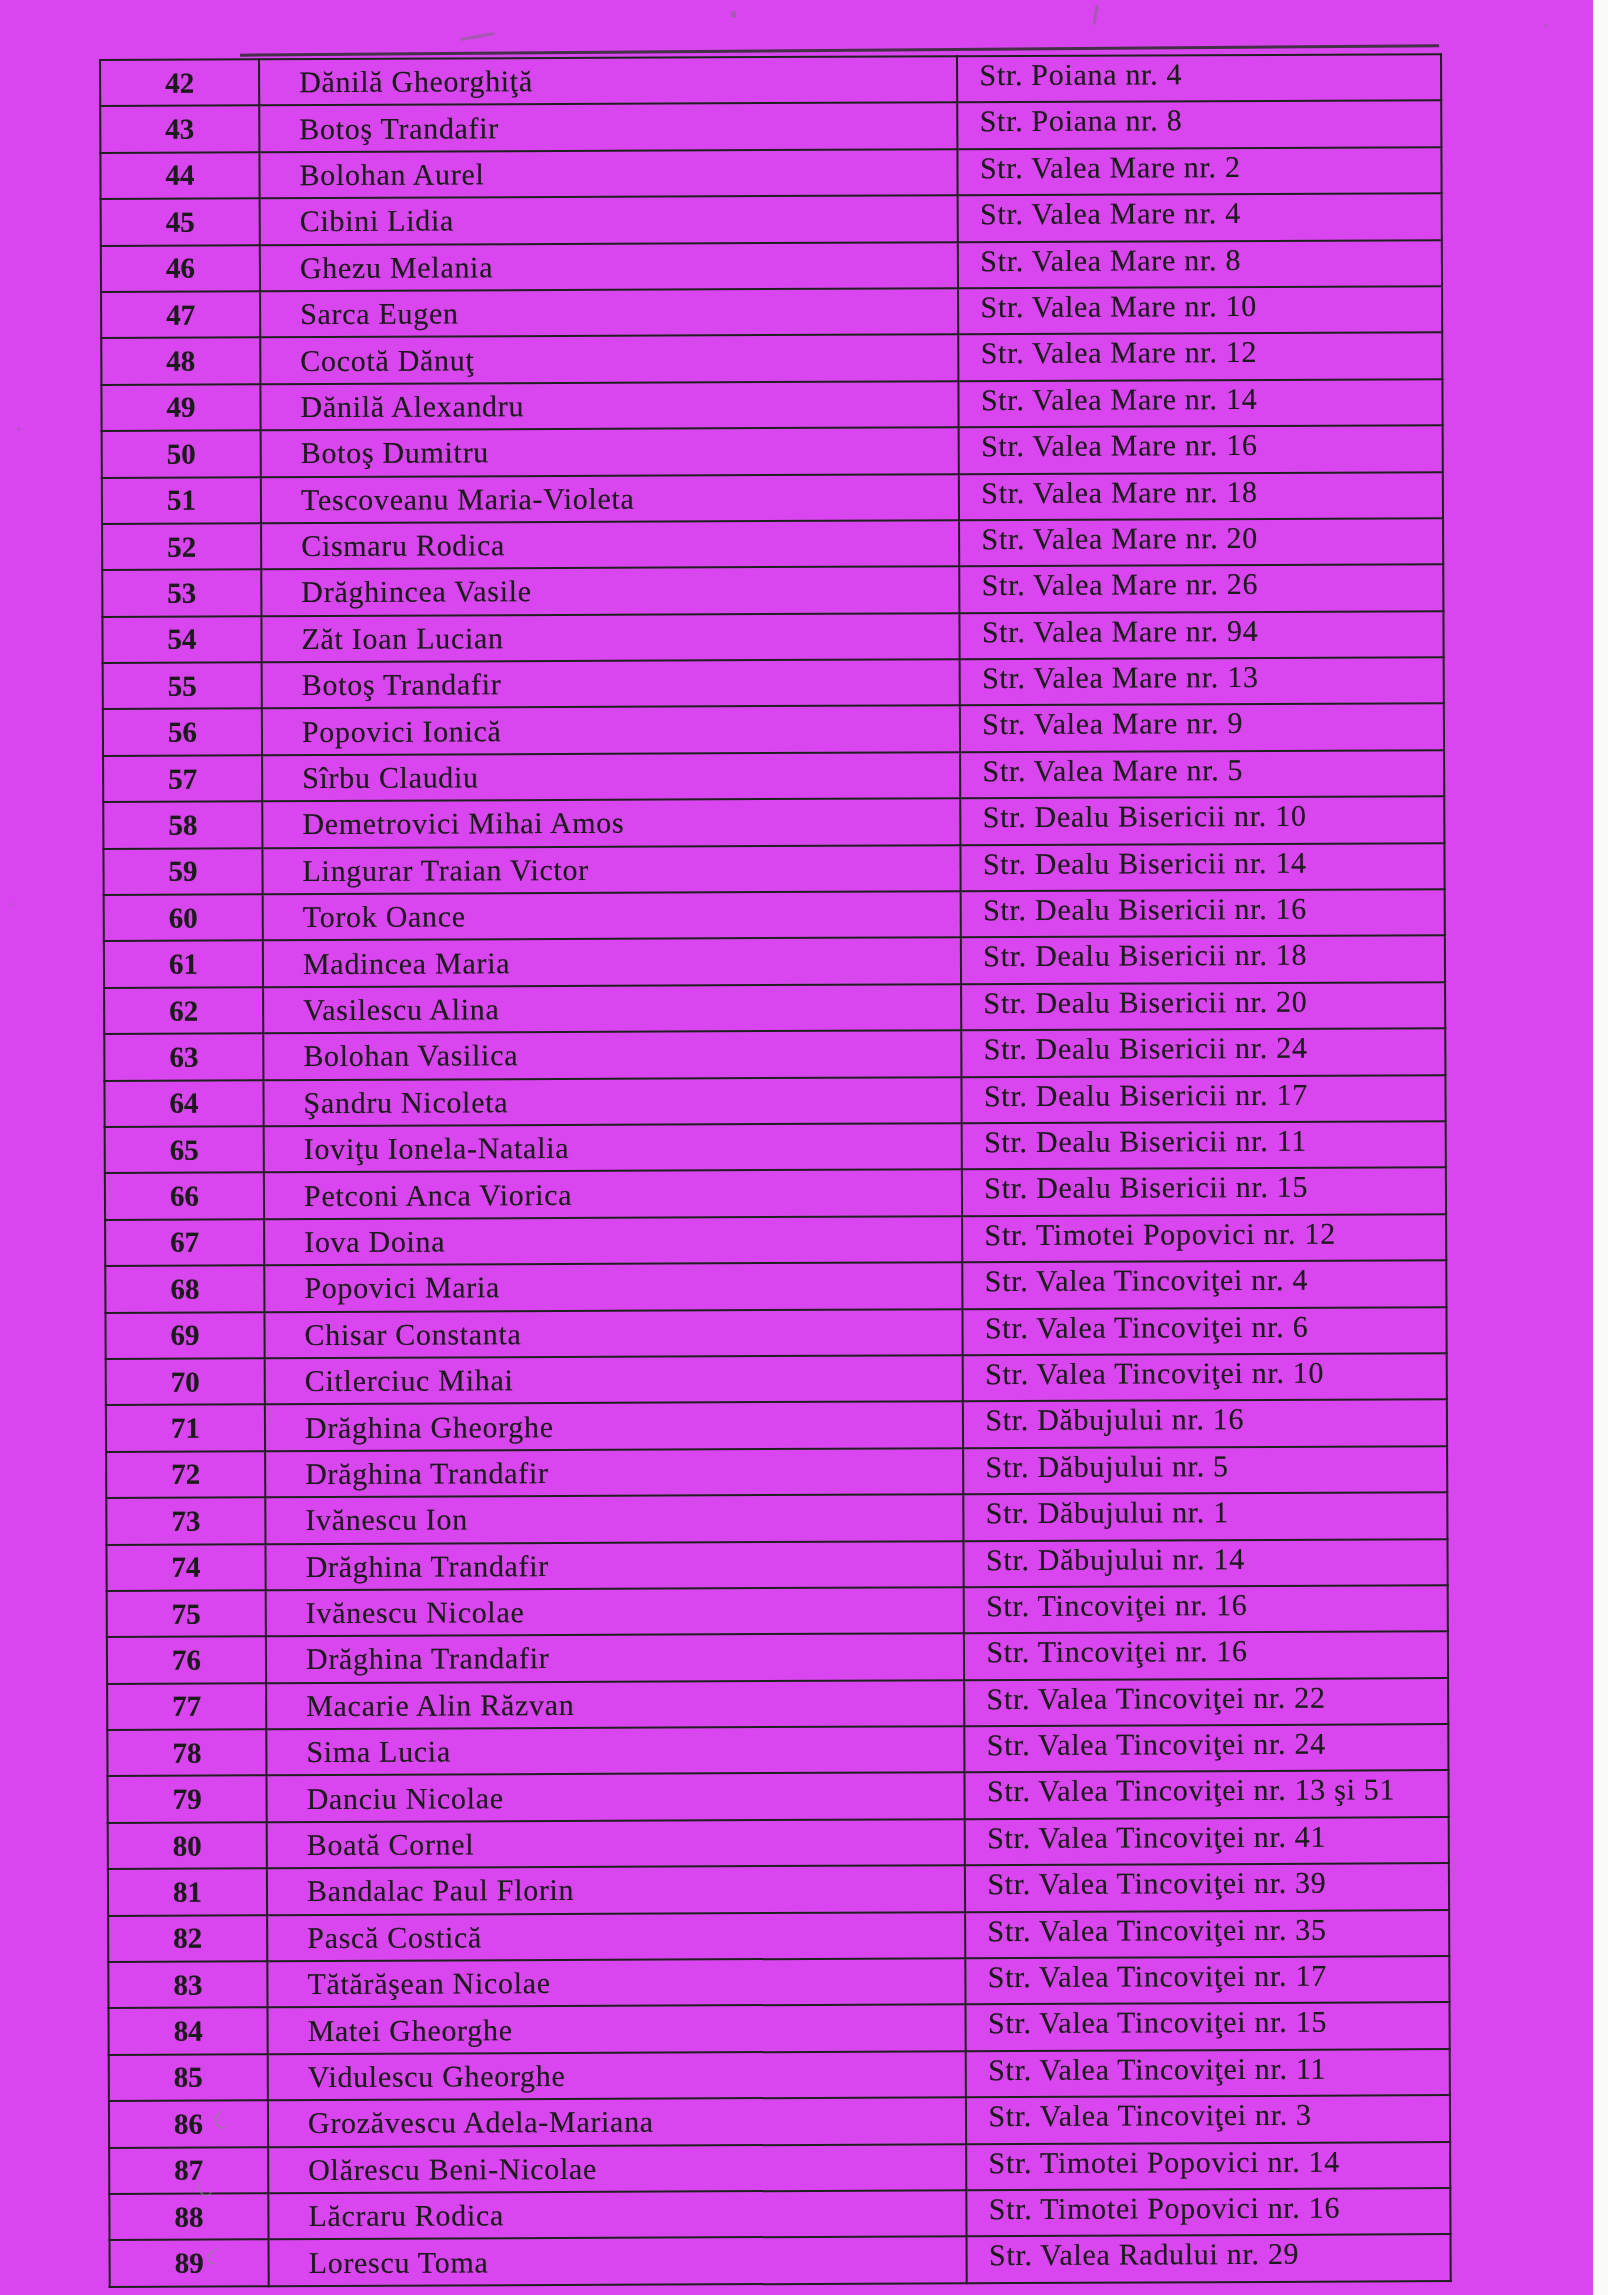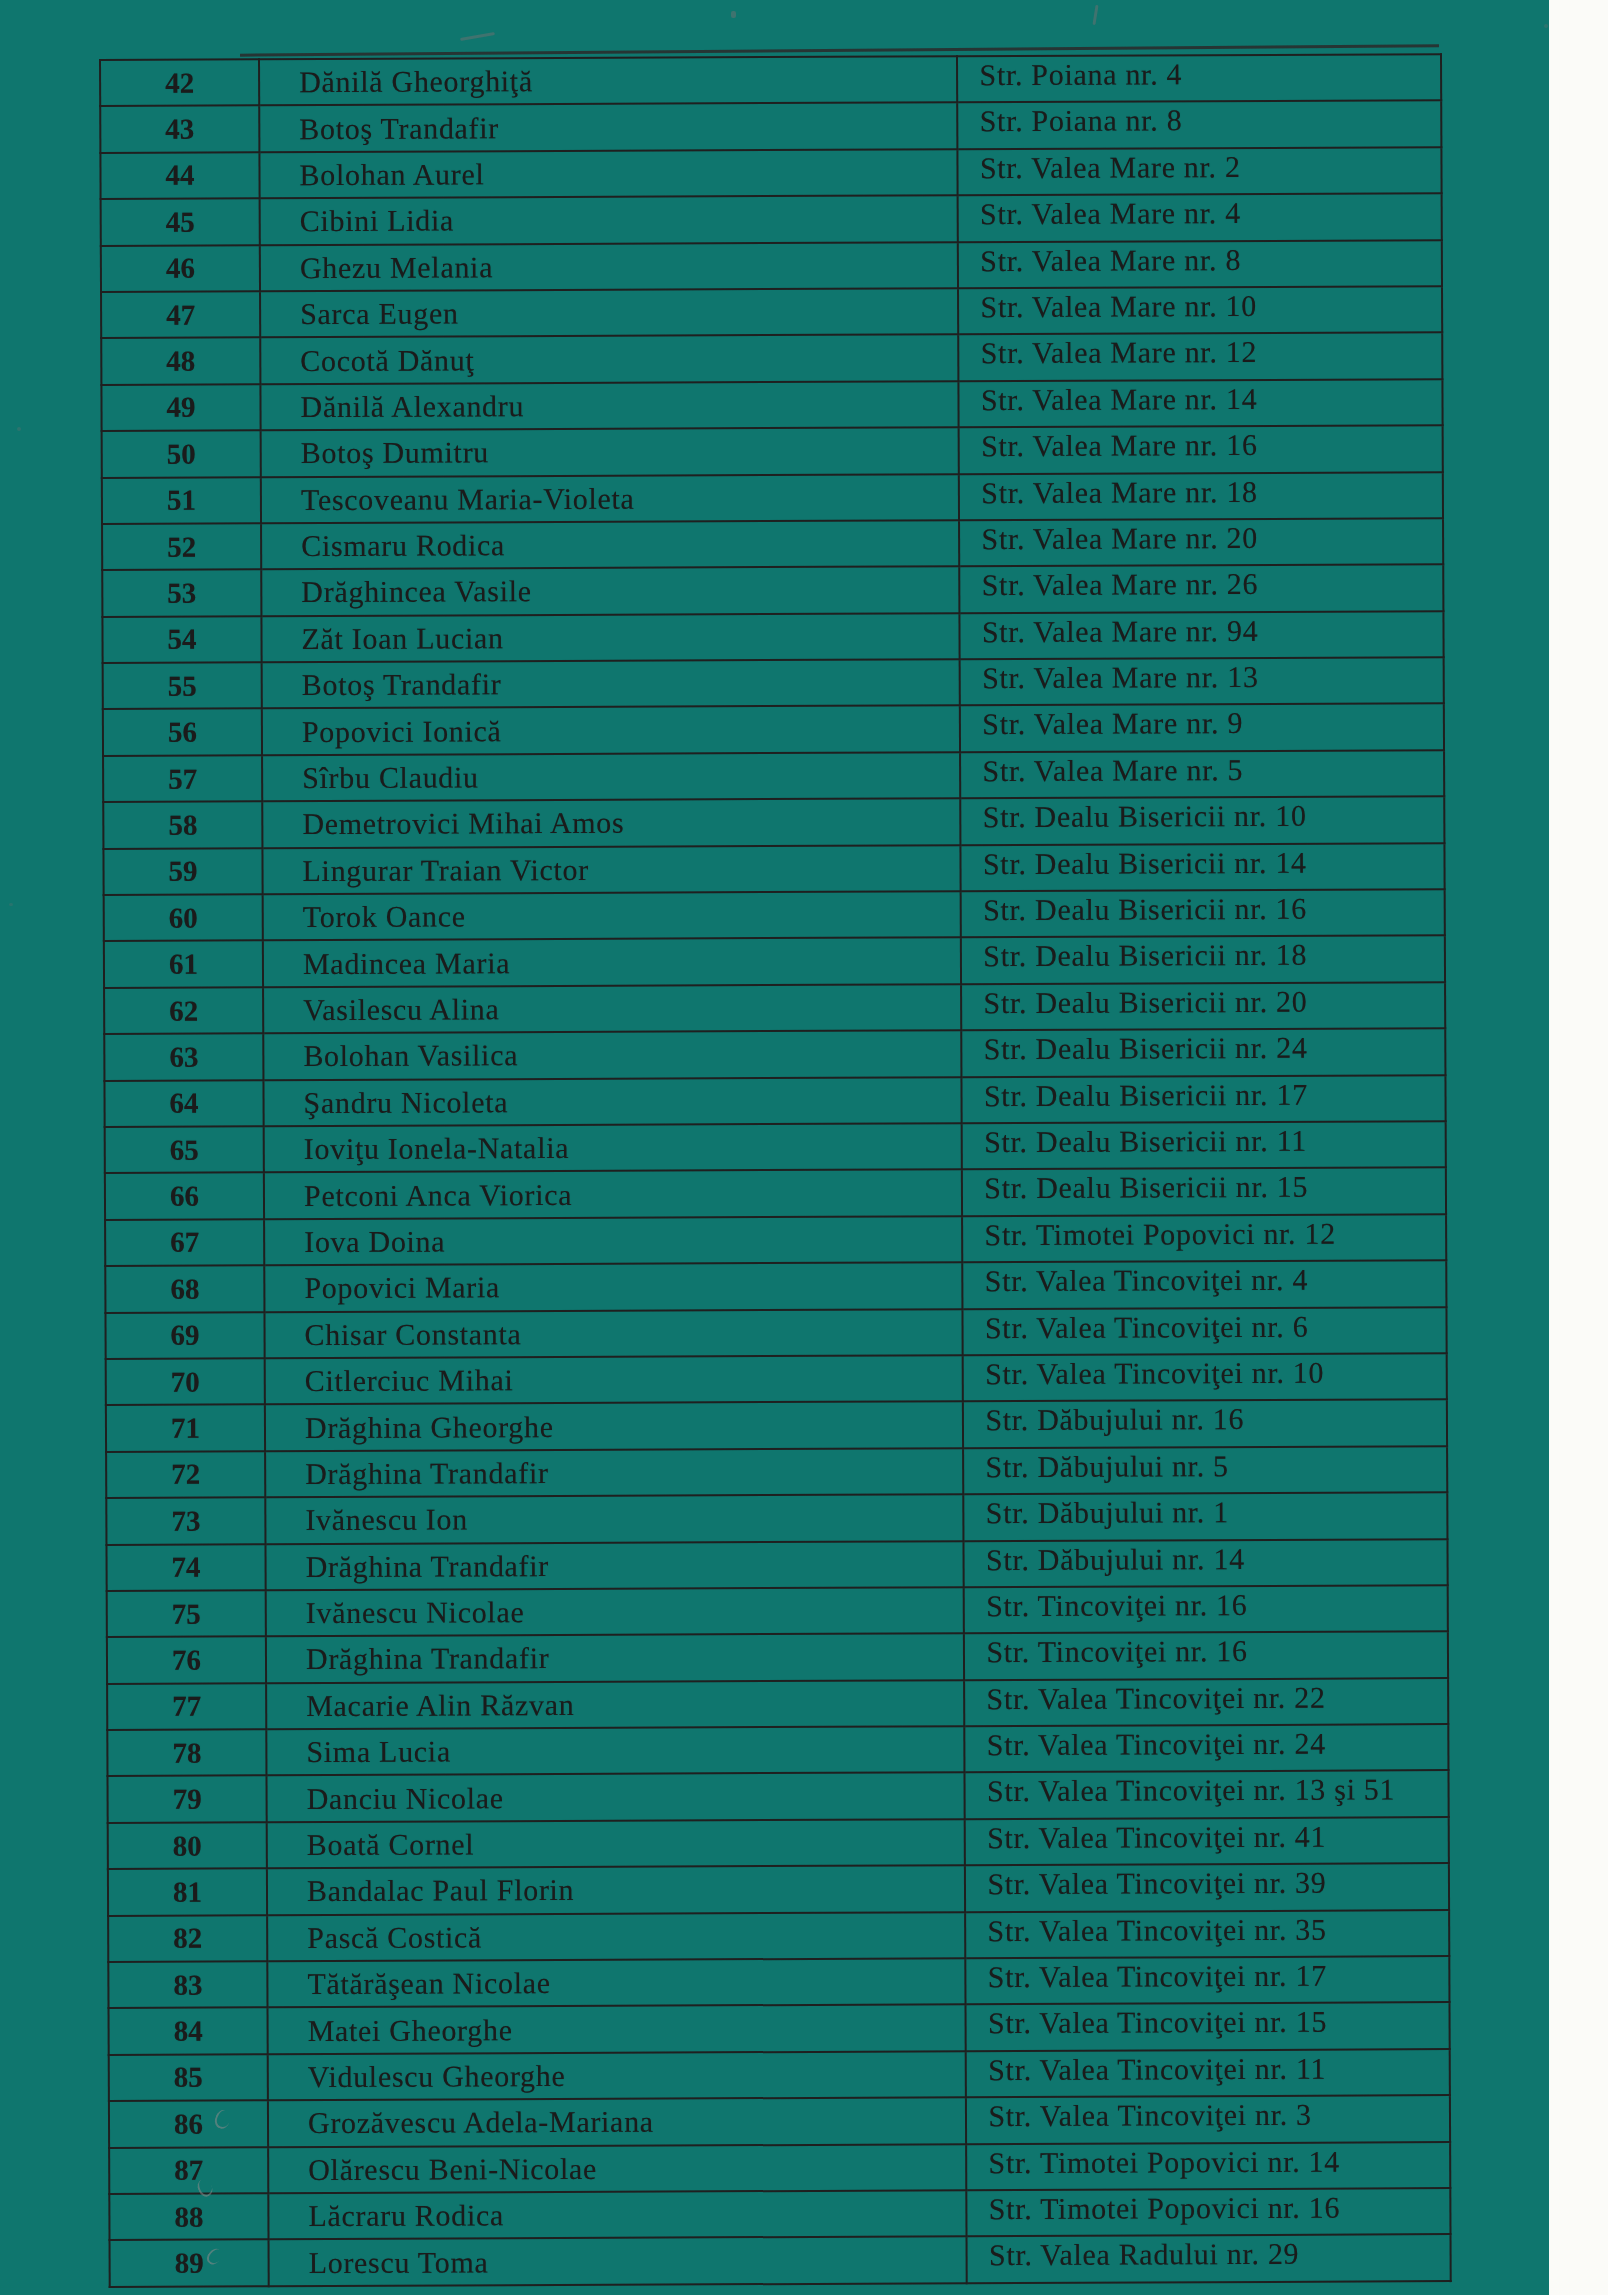--- a/index.html
+++ b/index.html
@@ -6,24 +6,25 @@
     margin: 0;
     padding: 0;
     width: 1609px;
     height: 2295px;
     background: #fbfbf8;
   }
   .scan-page {
     position: relative;
     width: 1549px;
     height: 2295px;
-    background: #0f766e;
+    background: #d946ef;
     overflow: hidden;
     font-family: "Liberation Serif", "DejaVu Serif", serif;
     color: #1b1b1b;
+    padding-left: 44px;
   }
   table.doc-table {
     position: absolute;
     left: 99px;
     top: 59px;
     border-collapse: collapse;
     transform: rotate(-0.25deg);
     transform-origin: left top;
   }
   table.doc-table td {

